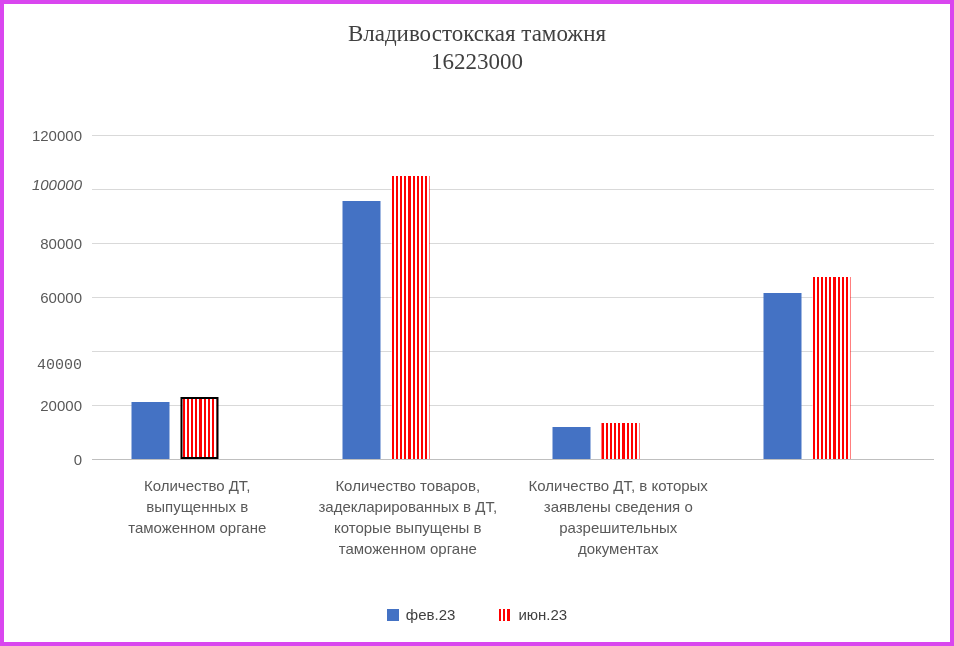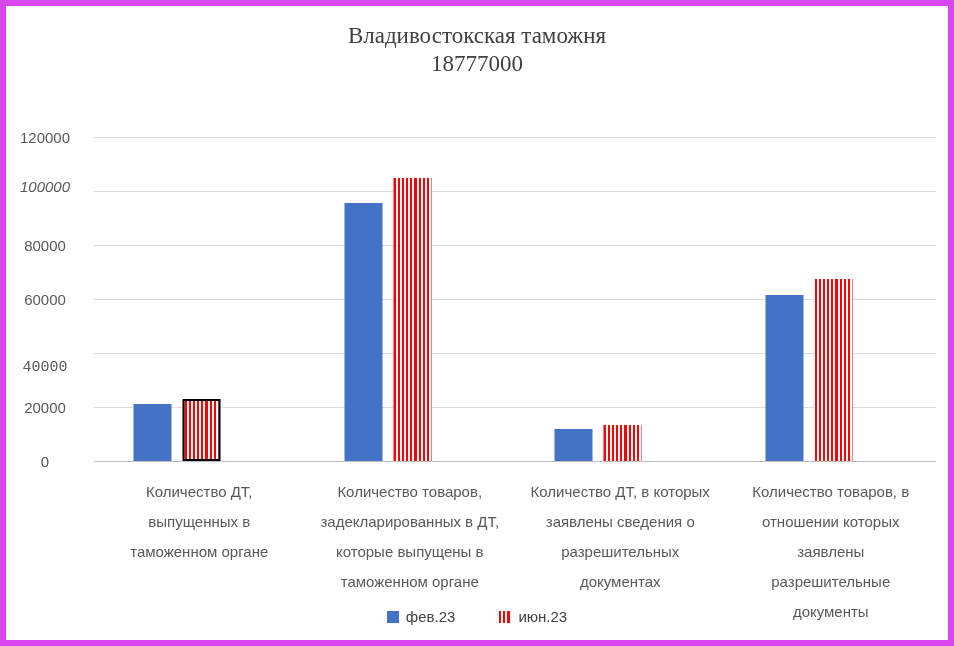--- a/index.html
+++ b/index.html
@@ -1,70 +1,70 @@
 <!DOCTYPE html>
 <html><head>
 <meta charset="utf-8">
 <style>
   html,body{margin:0;padding:0;background:#fff;}
   .chart{
     position:relative;
     width:954px;height:646px;
     background:#FFFFFF;
-    border:6px solid #d946ef;
+    border:4px solid #d946ef;
     box-sizing:border-box;
     font-family:"Liberation Sans","DejaVu Sans",sans-serif;
     overflow:hidden;
   }
   .title-block{
     position:absolute;left:0;top:16px;width:100%;
     text-align:center;
     font-family:"Liberation Serif","DejaVu Serif",serif;
     font-size:23px;line-height:28px;color:#404040;
   }
   .y-labels{position:absolute;left:0;top:0;width:78px;height:100%;}
   .y-tick{
     position:absolute;right:0;width:78px;
-    text-align:center;font-size:15px;line-height:19px;color:#595959;
+    text-align:right;font-size:15px;line-height:19px;color:#595959;
   }
   .plot{
     position:absolute;left:88px;top:131px;width:842px;height:324px;
     border-bottom:1px solid #BFBFBF;
     box-sizing:content-box;
   }
   .gridline{position:absolute;left:0;width:100%;height:1px;background:#D9D9D9;}
   .group{position:absolute;top:0;bottom:0;}
   .bar-pair{
     position:absolute;bottom:0;left:50%;
     transform:translateX(calc(-50% - 22px));
     display:flex;align-items:flex-end;gap:11px;
   }
   .bar{width:38px;box-sizing:border-box;}
   .x-labels{
     position:absolute;left:88px;top:471px;width:842px;
     display:grid;grid-template-columns:repeat(4,1fr);
   }
   .x-label{
-    text-align:center;font-size:15px;line-height:30px;color:#595959;
+    text-align:center;font-size:15px;line-height:21px;color:#595959;
     white-space:pre-line;padding:0 4px;
   }
   .legend{
     position:absolute;left:0;top:602px;width:100%;
     display:flex;justify-content:center;align-items:center;gap:44px;
   }
   .legend-item{display:flex;align-items:center;gap:7px;font-size:15px;color:#404040;}
   .legend-marker{width:12px;height:12px;display:inline-block;}
 </style>
 </head>
 <body>
 
 <div class="chart">
   <div class="title-block">
     <div>Владивостокская таможня</div>
-    <div>18777000</div>
+    <div>16223000</div>
   </div>
 
   <div class="y-labels" id="y-labels">
       <div class="y-tick" style="top: 446px;">0</div>
       <div class="y-tick" style="top: 392px; margin-left: 34px;">20000</div>
       <div class="y-tick" style="top: 352px; font-family: Liberation Mono, monospace;">40000</div>
       <div class="y-tick" style="top: 284px;">60000</div>
       <div class="y-tick" style="top: 230px;">80000</div>
       <div class="y-tick" style="top: 171px; font-style: italic;">100000</div>
       <div class="y-tick" style="top: 122px;">120000</div>
@@ -108,25 +108,20 @@
 выпущенных в
 таможенном органе</div>
       <div class="x-label">Количество товаров,
 задекларированных в ДТ,
 которые выпущены в
 таможенном органе</div>
       <div class="x-label">Количество ДТ, в которых
 заявлены сведения о
 разрешительных
 документах</div>
-      <div class="x-label">Количество товаров, в
-отношении которых
-заявлены
-разрешительные
-документы</div>
     </div>
 
   <div class="legend" id="legend">
       <div class="legend-item">
         <span class="legend-marker" style="background: rgb(68, 114, 196);"></span>
         <span>фев.23</span>
       </div>
       <div class="legend-item">
         <span class="legend-marker" style="background: repeating-linear-gradient(to right, rgb(255, 0, 0) 0px, rgb(255, 0, 0) 2.2px, rgb(255, 255, 255) 2.2px, rgb(255, 255, 255) 4.2px);"></span>
         <span>июн.23</span>

